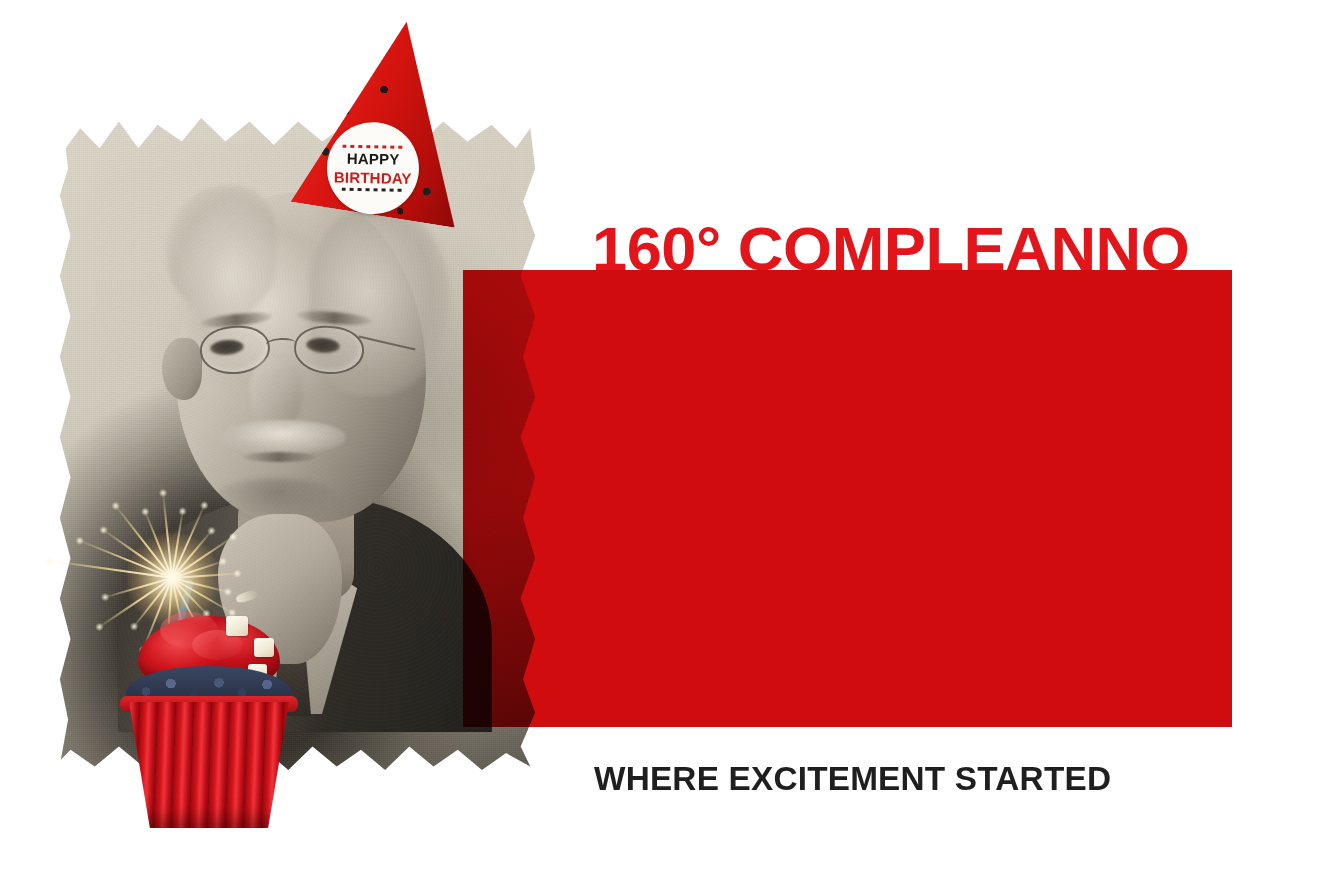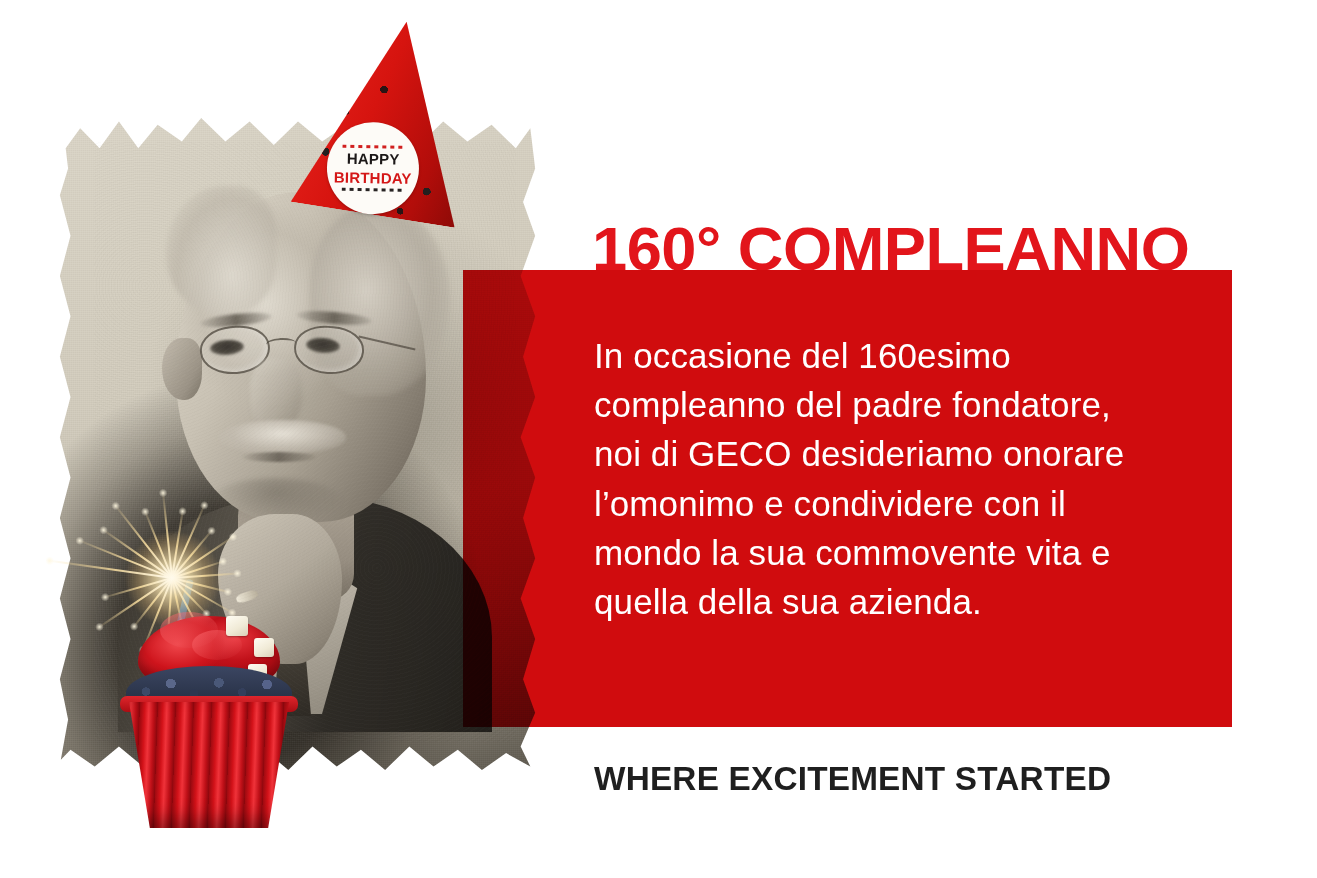--- a/index.html
+++ b/index.html
@@ -606,17 +606,16 @@
       <div class="cc-wrapper-top"></div>
       <div class="cc-wrapper"></div>
     </div>
   </div>
 
   <h1 class="headline">160° COMPLEANNO</h1>
 
   <div class="red-panel"></div>
   <div class="red-panel-solid"></div>
 
-  <p class="body-copy">In occasione del 160esimo compleanno del padre fondatore, noi di GECO desideriamo onorare l’omonimo e condividere con il mondo la sua commovente vita e quella della sua azienda.</p>
 
   <div class="tagline">WHERE EXCITEMENT STARTED</div>
 
 </div>
 
 </body></html>

